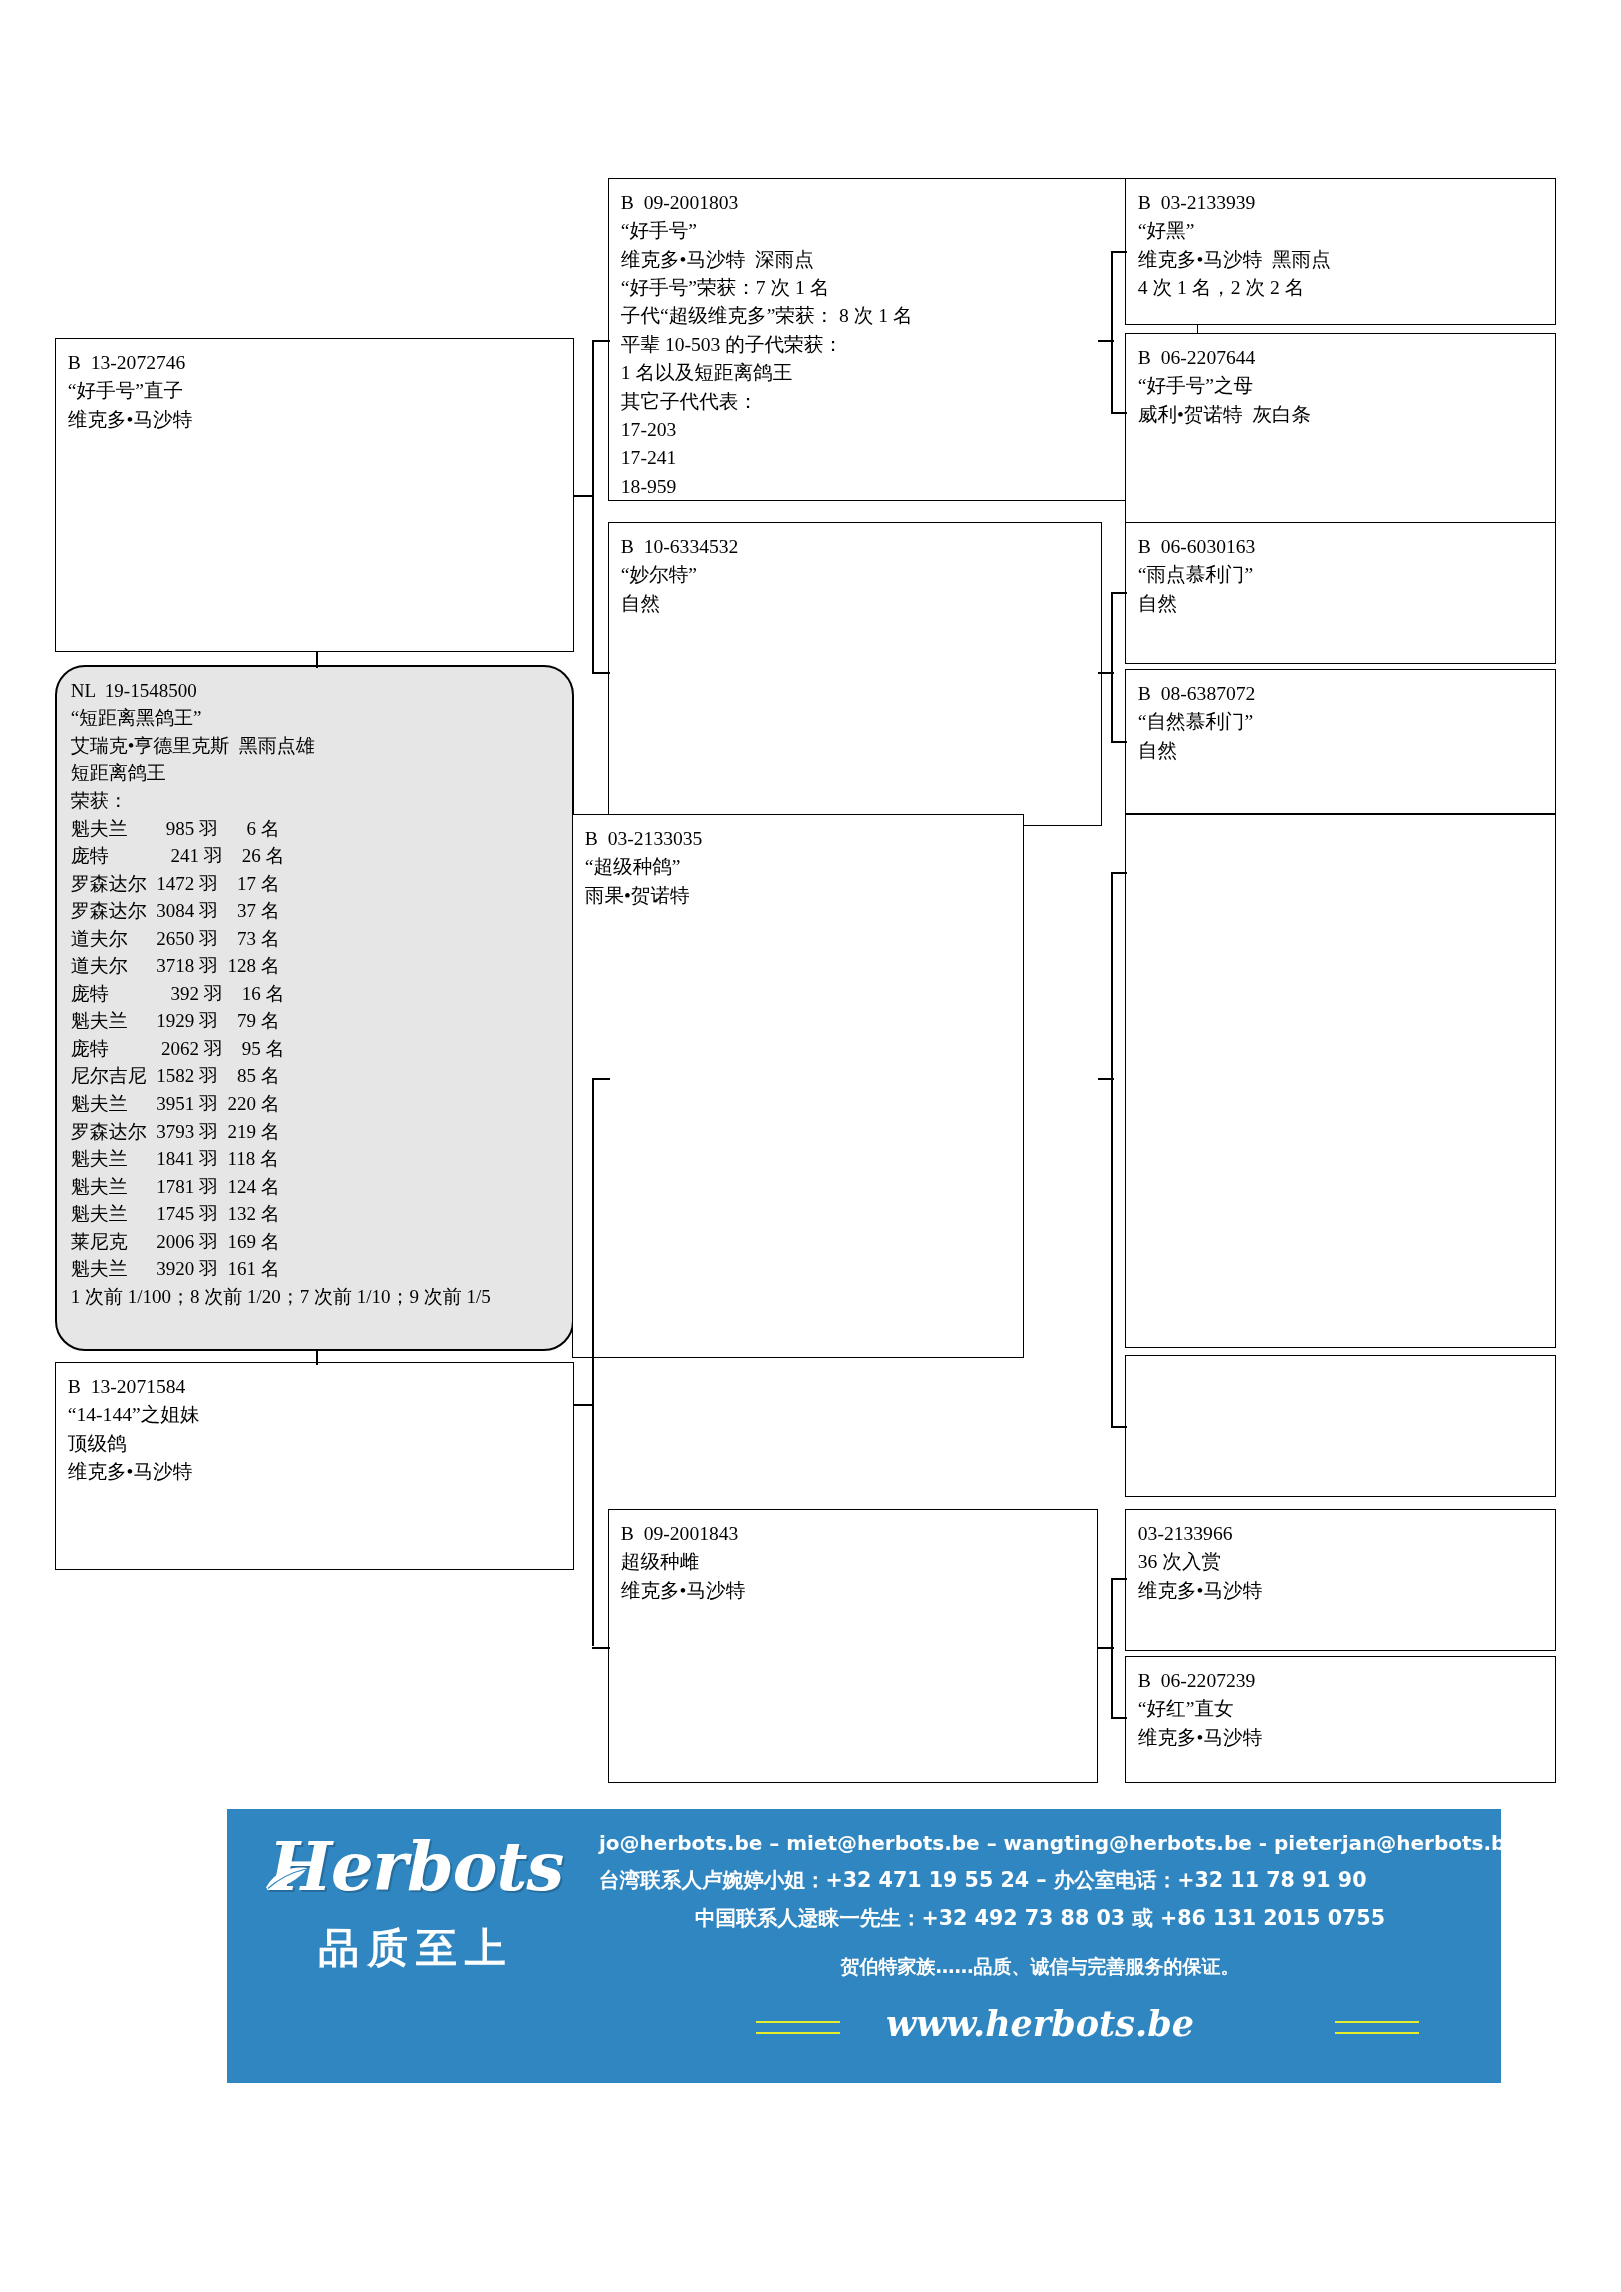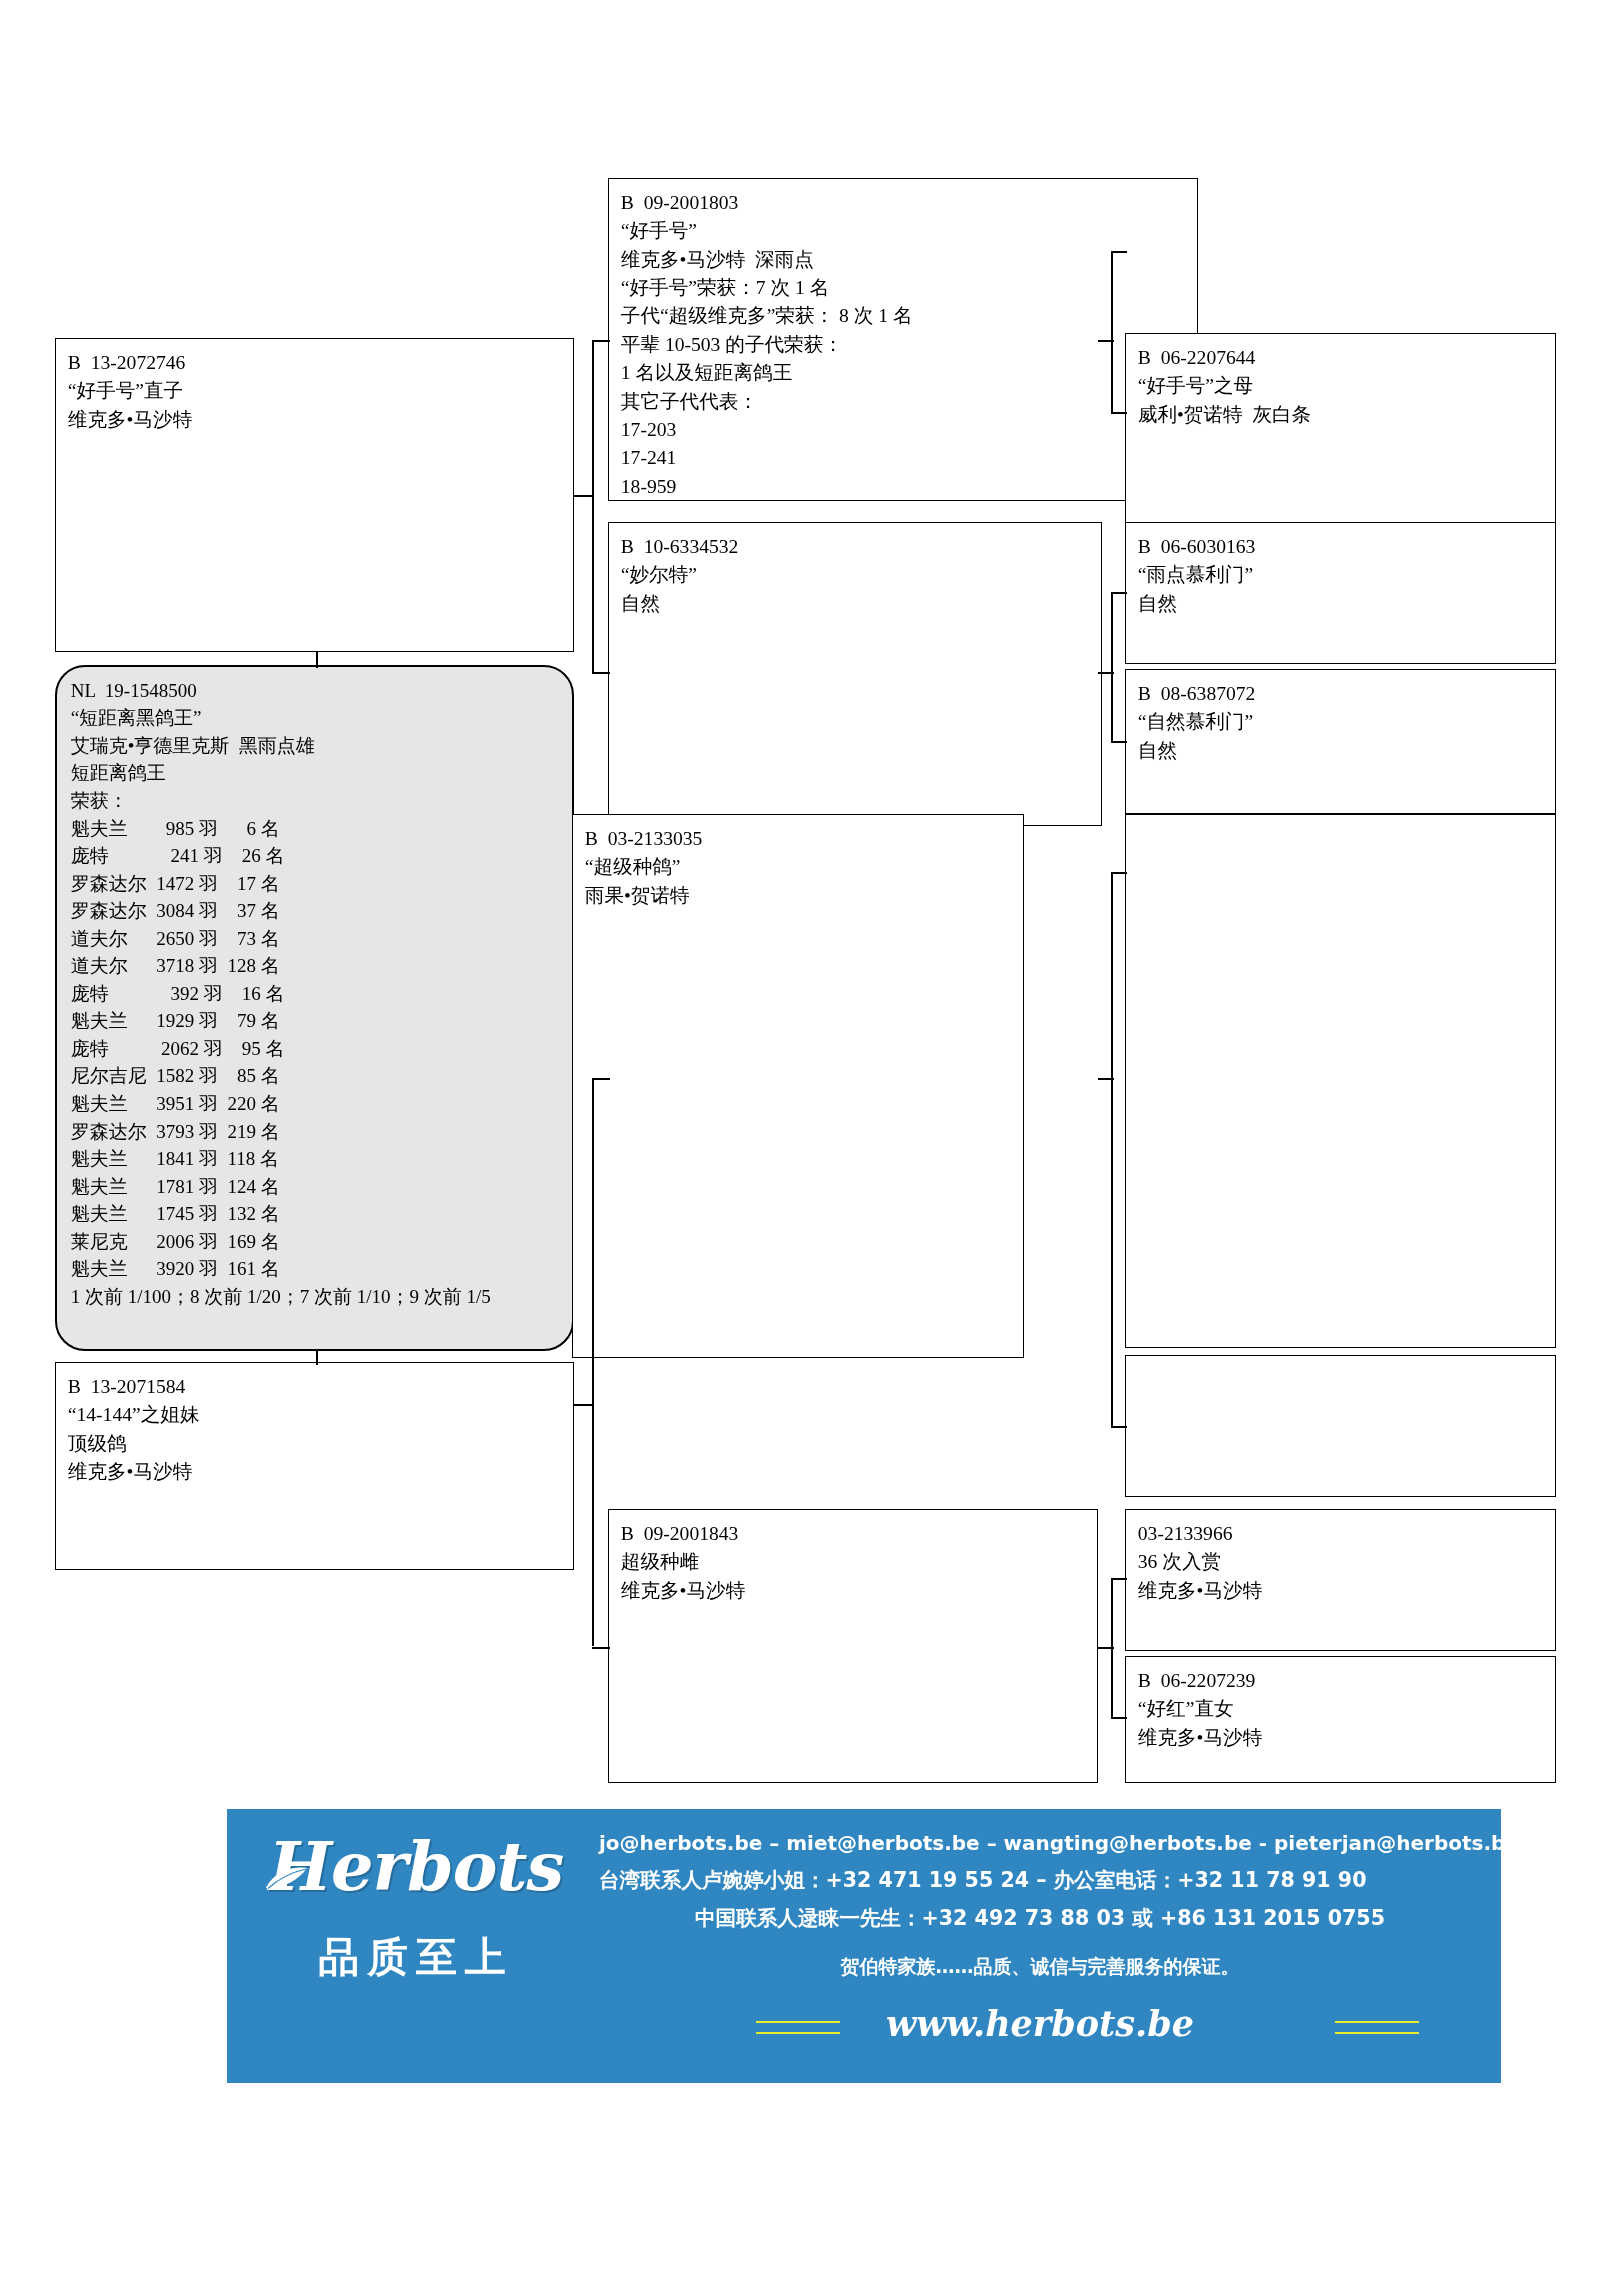--- a/index.html
+++ b/index.html
@@ -70,21 +70,21 @@
     font-weight: bold;
     font-size: 67px;
     letter-spacing: -1px;
     line-height: 1;
     text-shadow: 2px 2px 0 rgba(0,0,0,0.18);
   }
   .banner .logo-cn {
     font-family: Liberation Serif, serif;
     font-size: 41px;
     letter-spacing: 7.8px;
-    margin-top: 30px;
+    margin-top: 21px;
     font-weight: 600;
   }
   .banner .leaf {
     position: absolute;
     left: 9.8px;
     top: 33px;
     width: 45px;
     height: 25.5px;
   }
   .banner .contact {
@@ -193,20 +193,24 @@
   <div class="box" style="left:608px; top:522px; width:494px; height:304px;">B  10-6334532
 “妙尔特”
 自然</div>
   <div class="box" style="left:572px; top:814px; width:452px; height:544px;">B  03-2133035
 “超级种鸽”
 雨果•贺诺特</div>
   <div class="box" style="left:608px; top:1509px; width:490px; height:274px;">B  09-2001843
 超级种雌
 维克多•马沙特</div>
 
+  <div class="box" style="left:1125px; top:178px; width:431px; height:147px;">B  03-2133939
+“好黑”
+维克多•马沙特  黑雨点
+4 次 1 名，2 次 2 名</div>
   <div class="box" style="left:1125px; top:333px; width:431px; height:195px;">B  06-2207644
 “好手号”之母
 威利•贺诺特  灰白条</div>
   <div class="box" style="left:1125px; top:522px; width:431px; height:142px;">B  06-6030163
 “雨点慕利门”
 自然</div>
   <div class="box" style="left:1125px; top:669px; width:431px; height:145px;">B  08-6387072
 “自然慕利门”
 自然</div>
   <div class="box" style="left:1125px; top:814px; width:431px; height:534px;"></div>

